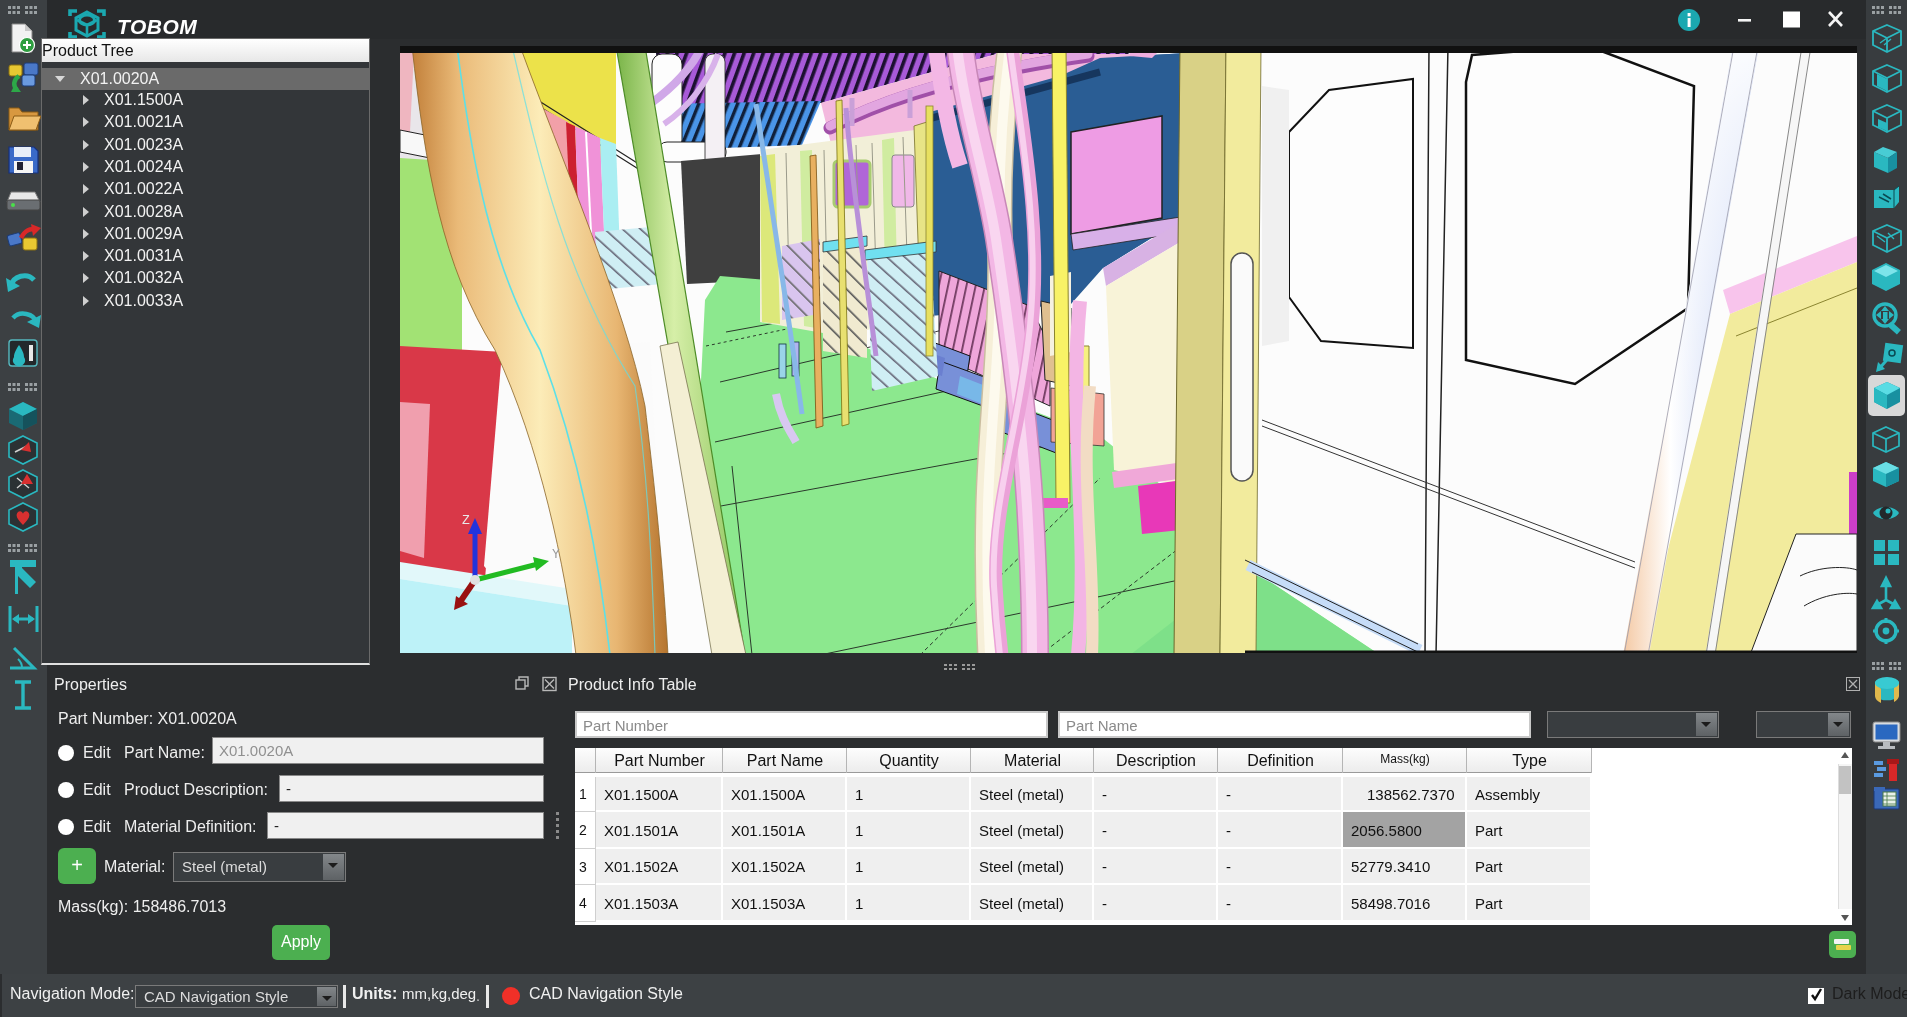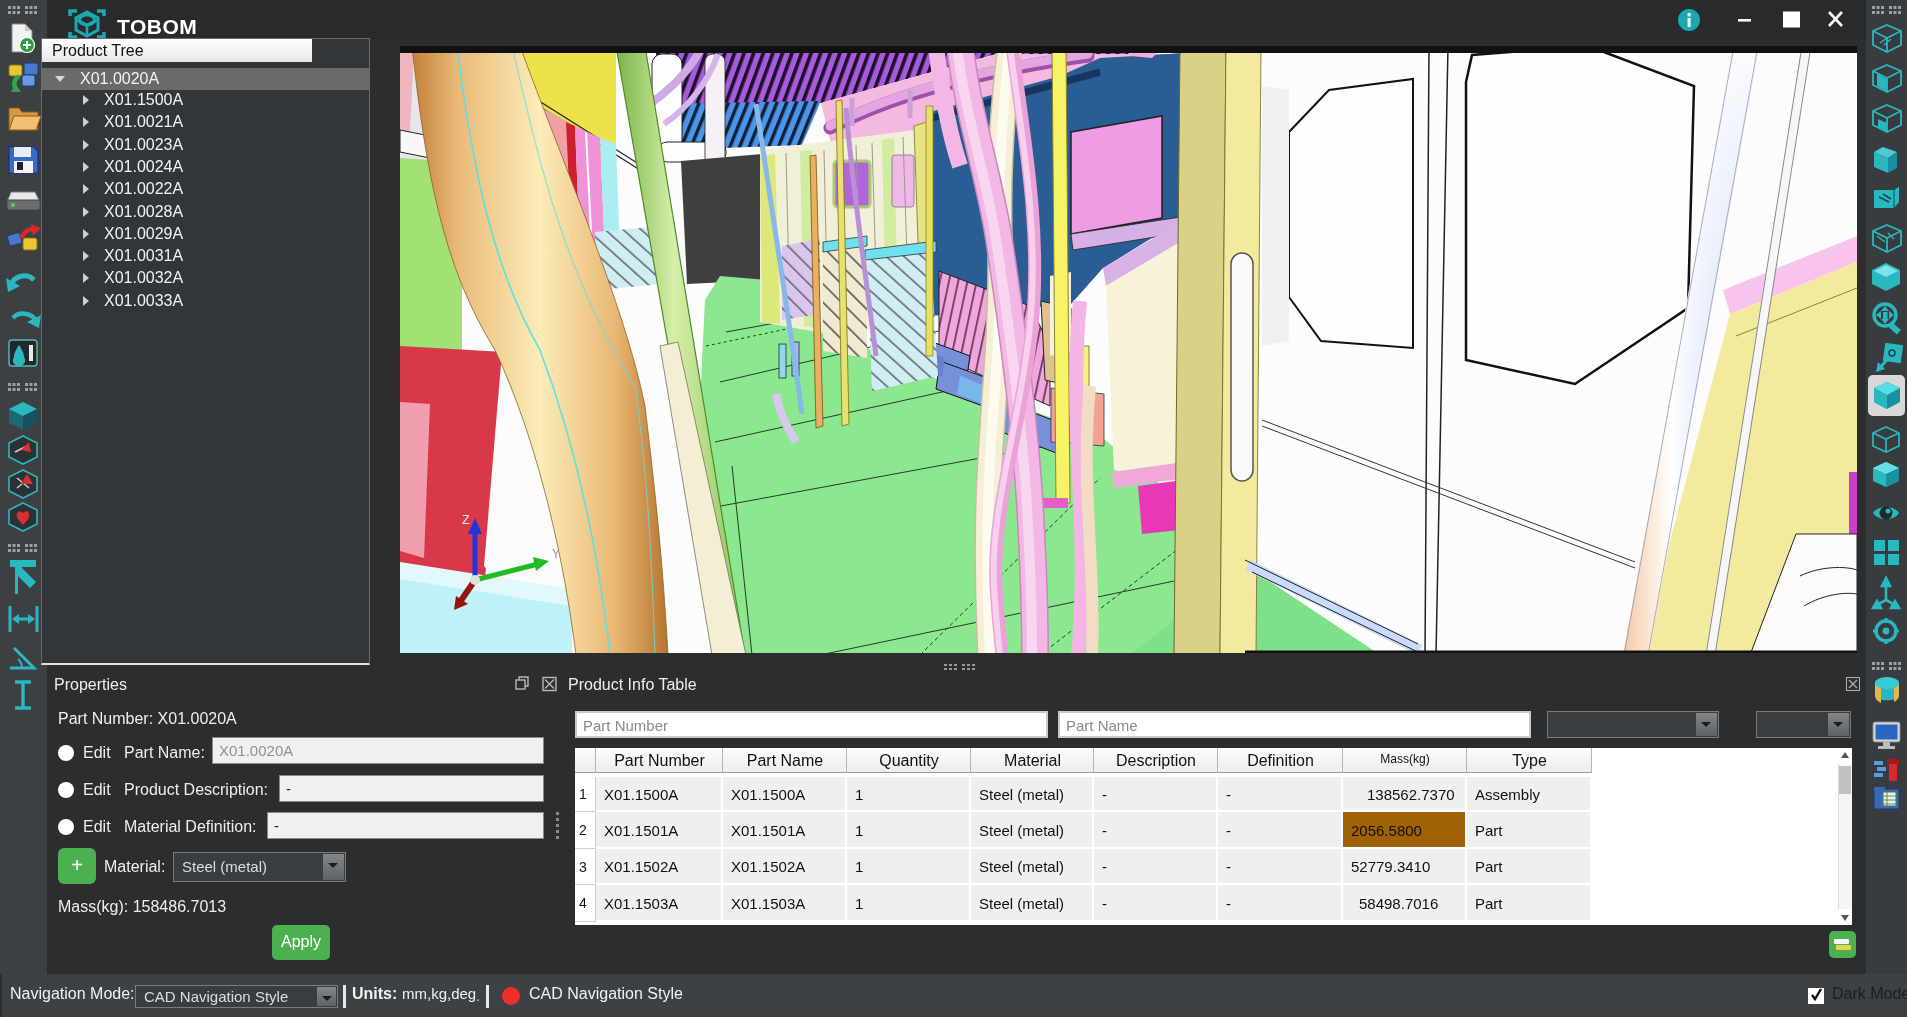--- a/index.html
+++ b/index.html
@@ -2,28 +2,28 @@
 <html><head>
 <meta charset="utf-8">
 <style>
   * { margin:0; padding:0; box-sizing:border-box; }
   html,body { width:1907px; height:1017px; overflow:hidden; background:#2b2d2f;
     font-family:"Liberation Sans", sans-serif; }
   .abs { position:absolute; }
   #stage { position:relative; width:1907px; height:1017px; background:#2b2d2f; }
   
   #title { left:0; top:0; width:1907px; height:39px; background:#282a2c; }
-  #tobom { left:117px; top:15px; color:#fff; font-size:21px; font-weight:bold; letter-spacing:0.5px; }
+  #tobom { left:117px; top:15px; color:#fff; font-size:21px; font-weight:bold; letter-spacing:0.5px;font-style:italic; }
   
   #ltb { left:0; top:0; width:47px; height:974px; background:#3c4043; }
   #rtb { left:1866px; top:0; width:41px; height:974px; background:#383c3f; }
   
   #tree { left:41px; top:38px; width:329px; height:627px; background:#333639; border:1px solid #6a6a6a; border-bottom:2px solid #e0e0e0; }
-  #treehdr { left:0px; top:0px; width:270px; height:23px; background:linear-gradient(#ffffff,#e7e7e7);
-     color:#111; font-size:16px; padding-left:10px; line-height:23px; }
+  #treehdr { left:0px; top:0px; width:327px; height:23px; background:linear-gradient(#ffffff,#e7e7e7);
+     color:#111; font-size:16px; line-height:23px; }
   .trow { position:absolute; left:0; width:327px; height:22px; color:#f2f2f2; font-size:16px; line-height:22px; }
   .tsel { background:#6a6a6a; }
   
   .ptext { color:#eeeeee; font-size:16px; }
   .pinput { position:absolute; background:#f0f0f0; border:1px solid #888; height:27px; font-size:15px;
      line-height:25px; padding-left:6px; color:#222; }
   .circ { position:absolute; width:16px; height:16px; border-radius:50%; background:#fff; }
   .grn { position:absolute; background:#4caf50; color:#fff; text-align:center; }
   .dsel { position:absolute; background:#393d40; border:1px solid #7a7a7a; color:#dcdcdc; font-size:15px; }
   .dbtn { position:absolute; right:1px; top:1px; bottom:1px; width:21px; background:linear-gradient(#83878a,#5e6265); }
@@ -710,39 +710,39 @@
       <div class="cell" style="left:1218px;top:777px;width:124px;height:34px;background:#efefef;border-right:1px solid #fff;border-bottom:1px solid #fff;line-height:35px;padding-left:8px">-</div>
       <div class="cell" style="left:1343px;top:777px;width:123px;height:34px;background:#efefef;border-right:1px solid #fff;border-bottom:1px solid #fff;line-height:35px;padding-left:24px">138562.7370</div>
       <div class="cell" style="left:1467px;top:777px;width:124px;height:34px;background:#efefef;border-right:1px solid #fff;border-bottom:1px solid #fff;line-height:35px;padding-left:8px">Assembly</div>
       <div class="abs" style="left:575px;top:812px;width:21px;height:37px;background:#fff;border-right:1px solid #cfcfcf;border-bottom:1px solid #cfcfcf;color:#111;font-size:14px;line-height:37px;padding-left:4px">2</div>
       <div class="cell" style="left:596px;top:812px;width:126px;height:36px;background:#efefef;border-right:1px solid #fff;border-bottom:1px solid #fff;line-height:37px;padding-left:8px">X01.1501A</div>
       <div class="cell" style="left:723px;top:812px;width:123px;height:36px;background:#efefef;border-right:1px solid #fff;border-bottom:1px solid #fff;line-height:37px;padding-left:8px">X01.1501A</div>
       <div class="cell" style="left:847px;top:812px;width:123px;height:36px;background:#efefef;border-right:1px solid #fff;border-bottom:1px solid #fff;line-height:37px;padding-left:8px">1</div>
       <div class="cell" style="left:971px;top:812px;width:122px;height:36px;background:#efefef;border-right:1px solid #fff;border-bottom:1px solid #fff;line-height:37px;padding-left:8px">Steel (metal)</div>
       <div class="cell" style="left:1094px;top:812px;width:123px;height:36px;background:#efefef;border-right:1px solid #fff;border-bottom:1px solid #fff;line-height:37px;padding-left:8px">-</div>
       <div class="cell" style="left:1218px;top:812px;width:124px;height:36px;background:#efefef;border-right:1px solid #fff;border-bottom:1px solid #fff;line-height:37px;padding-left:8px">-</div>
-      <div class="cell" style="left:1343px;top:812px;width:123px;height:36px;background:#a16207;border-right:1px solid #fff;border-bottom:1px solid #fff;line-height:37px;padding-left:8px">2056.5800</div>
+      <div class="cell" style="left:1343px;top:812px;width:123px;height:36px;background:#a3a3a3;border-right:1px solid #fff;border-bottom:1px solid #fff;line-height:37px;padding-left:8px">2056.5800</div>
       <div class="cell" style="left:1467px;top:812px;width:124px;height:36px;background:#efefef;border-right:1px solid #fff;border-bottom:1px solid #fff;line-height:37px;padding-left:8px">Part</div>
       <div class="abs" style="left:575px;top:849px;width:21px;height:36px;background:#fff;border-right:1px solid #cfcfcf;border-bottom:1px solid #cfcfcf;color:#111;font-size:14px;line-height:36px;padding-left:4px">3</div>
       <div class="cell" style="left:596px;top:849px;width:126px;height:35px;background:#efefef;border-right:1px solid #fff;border-bottom:1px solid #fff;line-height:36px;padding-left:8px">X01.1502A</div>
       <div class="cell" style="left:723px;top:849px;width:123px;height:35px;background:#efefef;border-right:1px solid #fff;border-bottom:1px solid #fff;line-height:36px;padding-left:8px">X01.1502A</div>
       <div class="cell" style="left:847px;top:849px;width:123px;height:35px;background:#efefef;border-right:1px solid #fff;border-bottom:1px solid #fff;line-height:36px;padding-left:8px">1</div>
       <div class="cell" style="left:971px;top:849px;width:122px;height:35px;background:#efefef;border-right:1px solid #fff;border-bottom:1px solid #fff;line-height:36px;padding-left:8px">Steel (metal)</div>
       <div class="cell" style="left:1094px;top:849px;width:123px;height:35px;background:#efefef;border-right:1px solid #fff;border-bottom:1px solid #fff;line-height:36px;padding-left:8px">-</div>
       <div class="cell" style="left:1218px;top:849px;width:124px;height:35px;background:#efefef;border-right:1px solid #fff;border-bottom:1px solid #fff;line-height:36px;padding-left:8px">-</div>
       <div class="cell" style="left:1343px;top:849px;width:123px;height:35px;background:#efefef;border-right:1px solid #fff;border-bottom:1px solid #fff;line-height:36px;padding-left:8px">52779.3410</div>
       <div class="cell" style="left:1467px;top:849px;width:124px;height:35px;background:#efefef;border-right:1px solid #fff;border-bottom:1px solid #fff;line-height:36px;padding-left:8px">Part</div>
       <div class="abs" style="left:575px;top:885px;width:21px;height:37px;background:#fff;border-right:1px solid #cfcfcf;border-bottom:1px solid #cfcfcf;color:#111;font-size:14px;line-height:37px;padding-left:4px">4</div>
       <div class="cell" style="left:596px;top:885px;width:126px;height:36px;background:#efefef;border-right:1px solid #fff;border-bottom:1px solid #fff;line-height:37px;padding-left:8px">X01.1503A</div>
       <div class="cell" style="left:723px;top:885px;width:123px;height:36px;background:#efefef;border-right:1px solid #fff;border-bottom:1px solid #fff;line-height:37px;padding-left:8px">X01.1503A</div>
       <div class="cell" style="left:847px;top:885px;width:123px;height:36px;background:#efefef;border-right:1px solid #fff;border-bottom:1px solid #fff;line-height:37px;padding-left:8px">1</div>
       <div class="cell" style="left:971px;top:885px;width:122px;height:36px;background:#efefef;border-right:1px solid #fff;border-bottom:1px solid #fff;line-height:37px;padding-left:8px">Steel (metal)</div>
       <div class="cell" style="left:1094px;top:885px;width:123px;height:36px;background:#efefef;border-right:1px solid #fff;border-bottom:1px solid #fff;line-height:37px;padding-left:8px">-</div>
       <div class="cell" style="left:1218px;top:885px;width:124px;height:36px;background:#efefef;border-right:1px solid #fff;border-bottom:1px solid #fff;line-height:37px;padding-left:8px">-</div>
-      <div class="cell" style="left:1343px;top:885px;width:123px;height:36px;background:#efefef;border-right:1px solid #fff;border-bottom:1px solid #fff;line-height:37px;padding-left:16px">58498.7016</div>
+      <div class="cell" style="left:1343px;top:885px;width:123px;height:36px;background:#efefef;border-right:1px solid #fff;border-bottom:1px solid #fff;line-height:37px;padding-left:8px">58498.7016</div>
       <div class="cell" style="left:1467px;top:885px;width:124px;height:36px;background:#efefef;border-right:1px solid #fff;border-bottom:1px solid #fff;line-height:37px;padding-left:8px">Part</div>
       <div class="abs" style="left:595px;top:748px;width:1px;height:25px;background:#b5b5b5"></div>
       <div class="abs" style="left:722px;top:748px;width:1px;height:25px;background:#b5b5b5"></div>
       <div class="abs" style="left:846px;top:748px;width:1px;height:25px;background:#b5b5b5"></div>
       <div class="abs" style="left:970px;top:748px;width:1px;height:25px;background:#b5b5b5"></div>
       <div class="abs" style="left:1093px;top:748px;width:1px;height:25px;background:#b5b5b5"></div>
       <div class="abs" style="left:1217px;top:748px;width:1px;height:25px;background:#b5b5b5"></div>
       <div class="abs" style="left:1342px;top:748px;width:1px;height:25px;background:#b5b5b5"></div>
       <div class="abs" style="left:1466px;top:748px;width:1px;height:25px;background:#b5b5b5"></div>
       <div class="abs" style="left:1591px;top:748px;width:1px;height:25px;background:#b5b5b5"></div>

